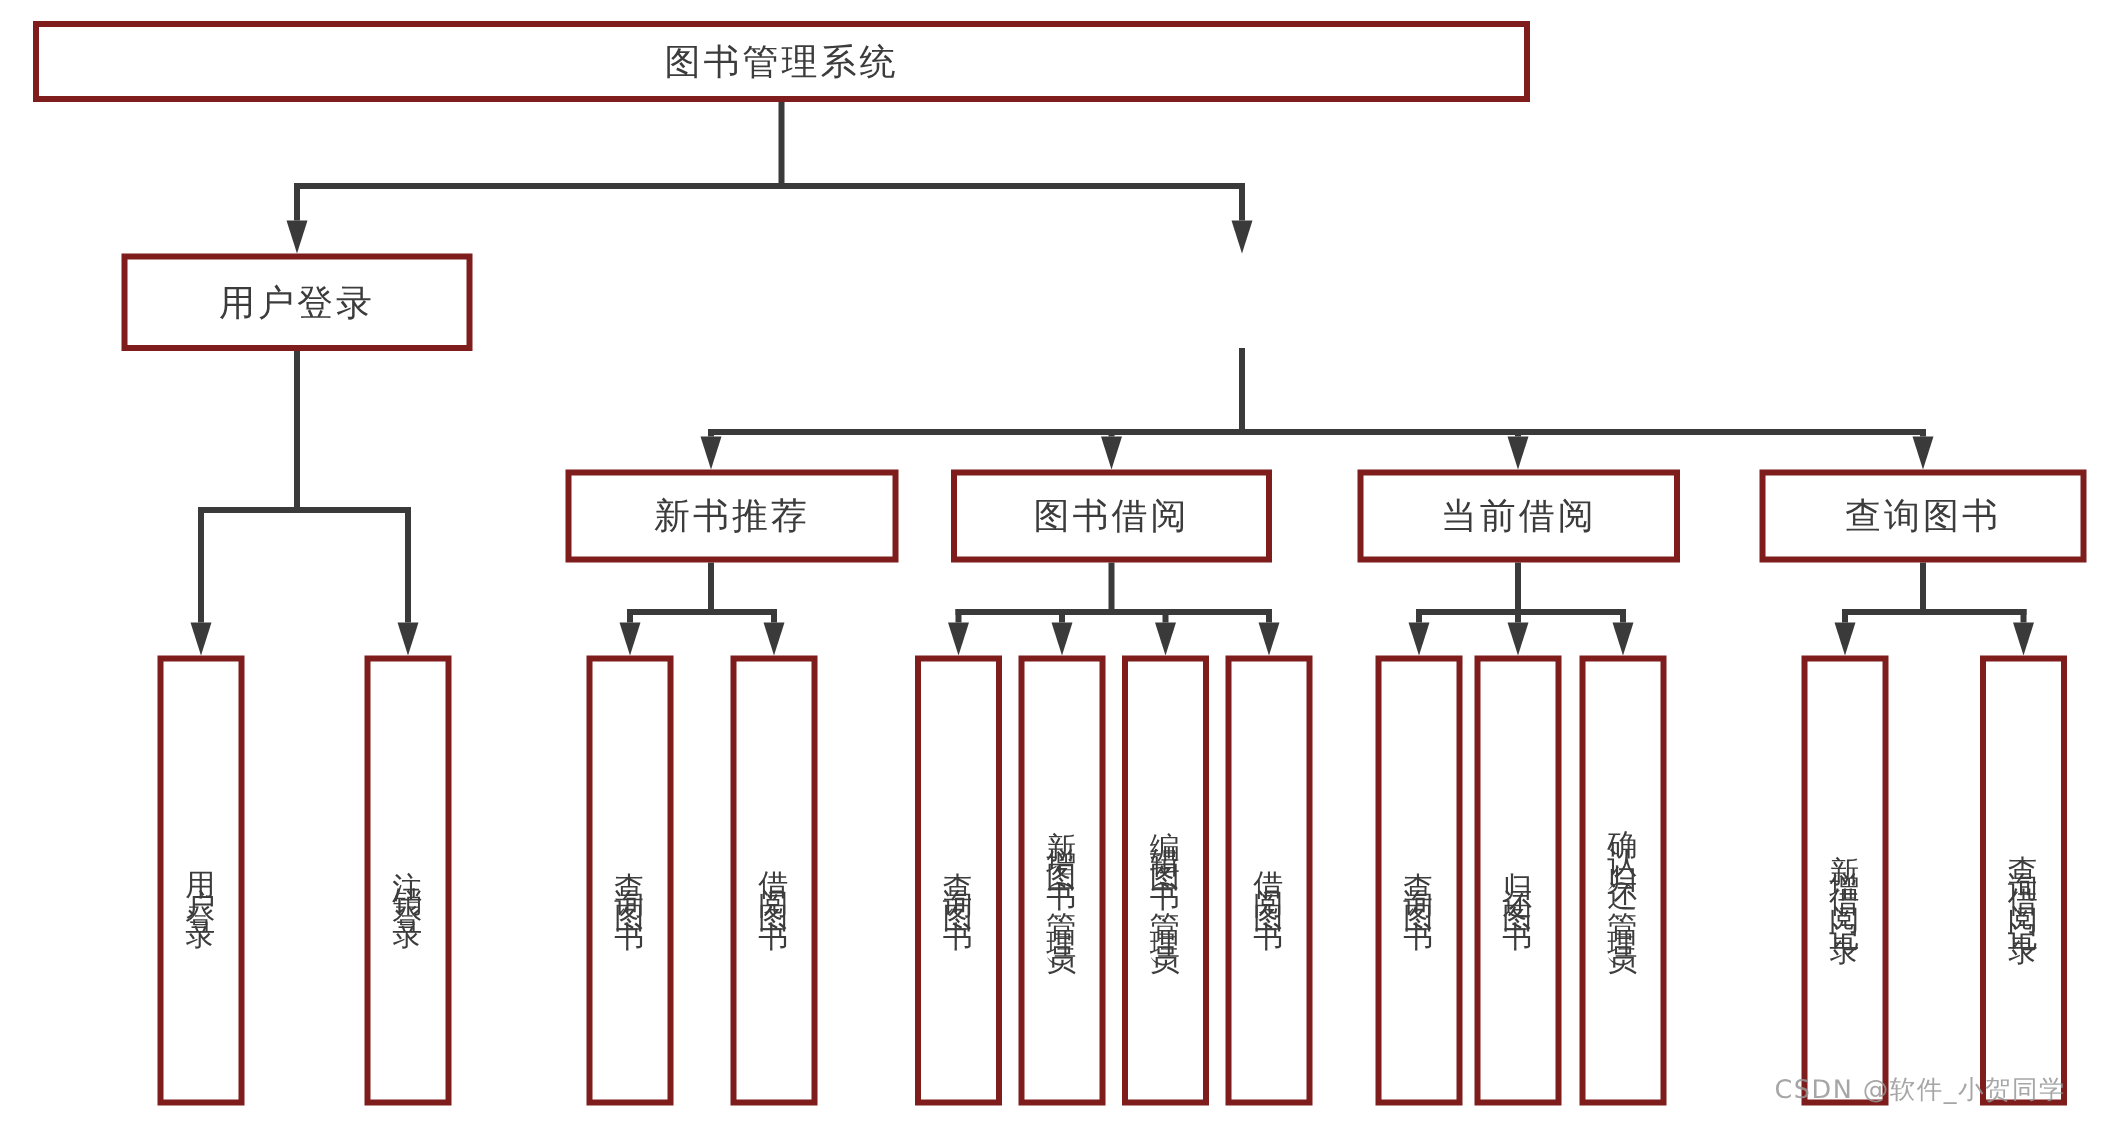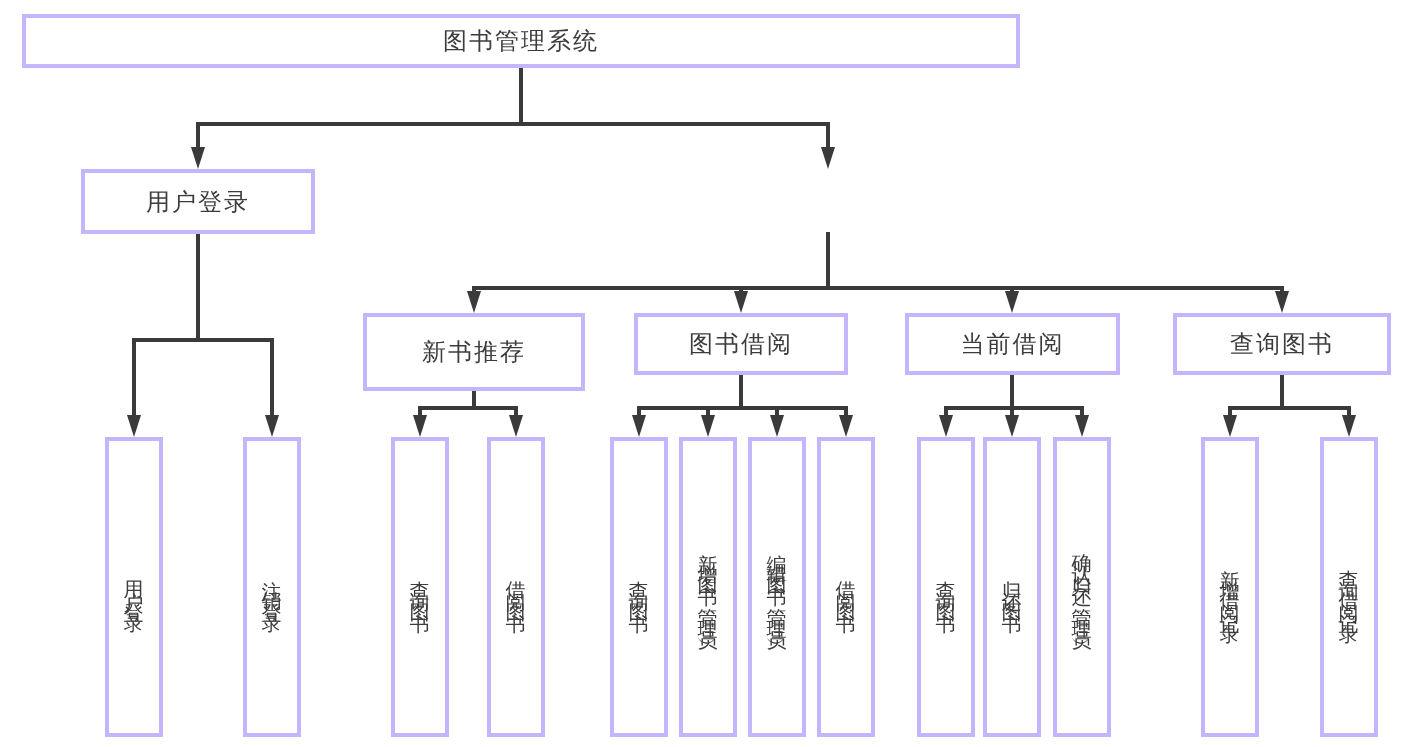--- a/index.html
+++ b/index.html
@@ -8,21 +8,21 @@
     width: 1405px;
     height: 747px;
     background: #ffffff;
     font-family: "DejaVu Sans", "Liberation Sans", sans-serif;
     overflow: hidden;
   }
   .node {
     position: absolute;
     box-sizing: border-box;
     background: #ffffff;
-    border: 4px solid #c4b5fd;
+    border: 4px solid #7f1d1d;
     display: flex;
     align-items: center;
     justify-content: center;
     color: #3c3c3c;
     text-align: center;
     z-index: 2;
   }
   .node.h { font-size: 24px; letter-spacing: 2px; white-space: nowrap; }
   .node.v { font-size: 20px; }
   .node.v .vtext {
@@ -79,21 +79,21 @@
   <div class="drop" style="left:132px; top:338px; height:77px"></div>
   <div class="drop" style="left:270px; top:338px; height:77px"></div>
 
   <div class="vline" style="left:826px; top:232px; height:54px"></div>
   <div class="hline" style="left:472px; top:286px; width:812px"></div>
   <div class="drop" style="left:472px;  top:286px; height:5px"></div>
   <div class="drop" style="left:739px;  top:286px; height:5px"></div>
   <div class="drop" style="left:1010px; top:286px; height:5px"></div>
   <div class="drop" style="left:1280px; top:286px; height:5px"></div>
 
-  <div class="node h" style="left:363px;  top:313px; width:222px; height:78px">新书推荐</div>
+  <div class="node h" style="left:377px;  top:313px; width:222px; height:62px">新书推荐</div>
   <div class="node h" style="left:905px;  top:313px; width:215px; height:62px">当前借阅</div>
   <div class="node h" style="left:634px;  top:313px; width:214px; height:62px">图书借阅</div>
   <div class="node h" style="left:1173px; top:313px; width:218px; height:62px">查询图书</div>
 
   <div class="vline" style="left:472px; top:373px; height:33px"></div>
   <div class="hline" style="left:418px; top:406px; width:100px"></div>
   <div class="drop" style="left:418px; top:406px; height:9px"></div>
   <div class="drop" style="left:514px; top:406px; height:9px"></div>
 
   <div class="vline" style="left:739px; top:373px; height:33px"></div>
@@ -151,14 +151,15 @@
     <span class="vtext">确认归还（管理员）</span>
   </div>
 
   <div class="node v" style="left:1201px; top:437px; width:58px; height:300px">
     <span class="vtext">新增借阅记录</span>
   </div>
   <div class="node v" style="left:1320px; top:437px; width:58px; height:300px">
     <span class="vtext">查询借阅记录</span>
   </div>
 
+  <div class="watermark">CSDN @软件_小贺同学</div>
 
 </div>
 
 </body></html>

